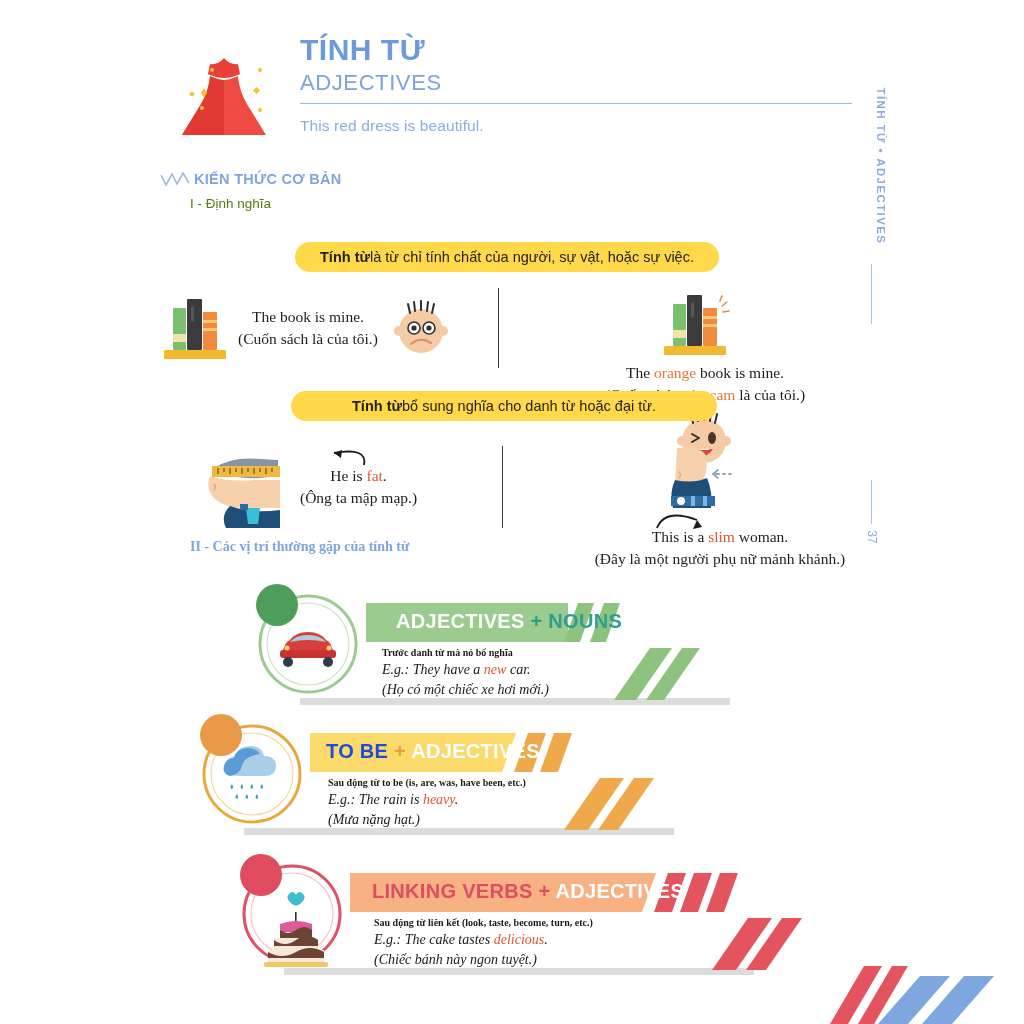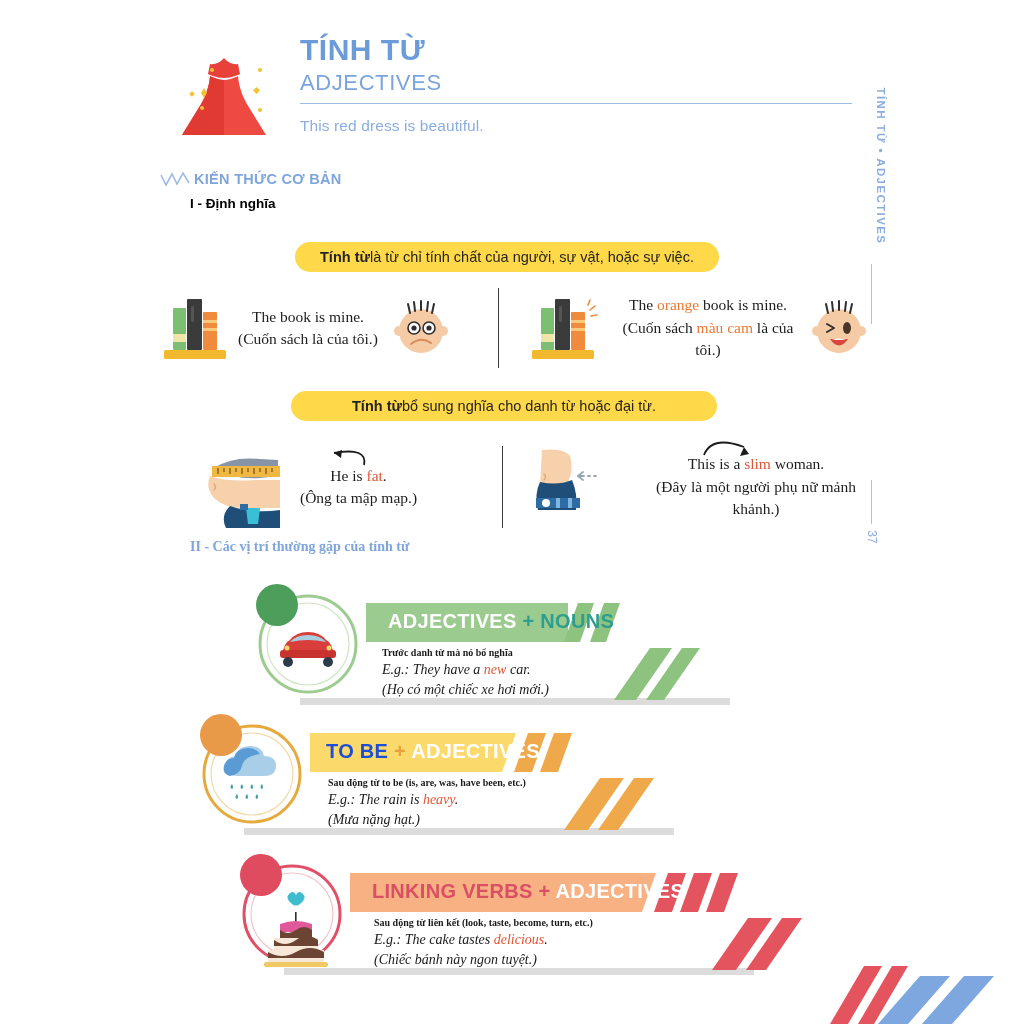--- a/index.html
+++ b/index.html
@@ -25,39 +25,39 @@
     font-size:22px;color:#7ba4dd;letter-spacing:.6px;line-height:1.35;margin:2px 0 0 0;
     font-weight:400;
   }
   .head-rule{height:1px;background:#9dbbe4;margin:6px 0 0 0;width:552px;}
   .head-sub{font-size:15.5px;color:#89aee0;margin-top:13px;letter-spacing:.1px;}
 
   
   .sec-basic{position:absolute;left:160px;top:171px;display:flex;align-items:center;gap:4px;text-align:center;}
   .zig{width:30px;height:16px;}
   .sec-basic-label{font-size:14.5px;font-weight:bold;color:#7fa5dd;letter-spacing:.3px;}
-  .sec-sub-1{position:absolute;left:190px;top:196px;font-size:13.5px;font-weight:bold;color:#000000;text-align:center;}
+  .sec-sub-1{position:absolute;left:190px;top:196px;font-size:13.5px;font-weight:normal;color:#4d7c0f;text-align:center;}
   .sec-sub-2{position:absolute;left:190px;top:539px;font-size:14px;font-weight:bold;color:#7fa5dd;font-family:Liberation Serif, serif;}
 
   
   .ybanner{
     position:absolute;background:#ffd94a;border-radius:22px;
     height:30px;display:flex;align-items:center;justify-content:center;
     color:#26231f;font-size:14.5px;white-space:nowrap;
   }
   .ybanner b{font-weight:bold;}
   #banner1{left:295px;top:242px;width:424px;}
   #banner2{left:291px;top:391px;width:426px;}
 
   
   .exrow{position:absolute;left:160px;width:710px;display:flex;}
   #exrow1{top:286px;height:84px;}
   #exrow2{top:444px;height:86px;}
   .excell{flex:1;display:flex;align-items:center;position:relative;}
-  .excell.right{padding-left:26px;}
+  .excell.right{padding-left:26px;flex-direction:column;}
   .vdiv{position:absolute;width:1px;background:#3b3b3b;}
   #vdiv1{left:498px;top:288px;height:80px;}
   #vdiv2{left:502px;top:446px;height:82px;}
 
   .ex-text{
     font-family:"Liberation Serif", serif;font-size:15.5px;color:#1d1d1d;
     line-height:1.45;text-align:center;
   }
   .hl-orange{color:#ee7733;}
   .hl-red{color:#e05535;}
@@ -312,21 +312,21 @@
         <ellipse cx="32" cy="38" rx="30" ry="5" fill="#ffffff"></ellipse>
         <path d="M6 34 q2 -14 8 -16 q6 -8 18 -8 q12 0 18 8 q6 2 8 16 z" fill="#d93f3a"></path>
         <path d="M14 20 q6 -7 18 -7 q12 0 18 7 q-18 -4 -36 0z" fill="#a8cfe0"></path>
         <rect x="4" y="28" width="56" height="8" rx="3" fill="#c8332f"></rect>
         <circle cx="12" cy="40" r="5" fill="#2f3b4a"></circle>
         <circle cx="52" cy="40" r="5" fill="#2f3b4a"></circle>
         <circle cx="11" cy="26" r="2.5" fill="#f3d96b"></circle>
         <circle cx="53" cy="26" r="2.5" fill="#f3d96b"></circle>
       </g>
     </svg>
-    <div class="card-banner-txt" style="left:140px;top:32px;">
+    <div class="card-banner-txt" style="left:148px;top:32px;">
       <span style="color:#ffffff">ADJECTIVES</span><span style="color:#2e9e8f"> + </span><span style="color:#2e9e8f">NOUNS</span>
     </div>
     <div class="card-lines" style="left:134px;top:68px;">
       <div class="l-head">Trước danh từ mà nó bổ nghĩa</div>
       <div class="l-eg"><span>E.g.: They have a </span><span class="hl-red">new</span><span> </span><span class="und">car</span><span>.</span></div>
       <div class="l-vn">(Họ có một chiếc xe hơi mới.)</div>
     </div>
   </div>
 
   <div class="card" id="card2">

